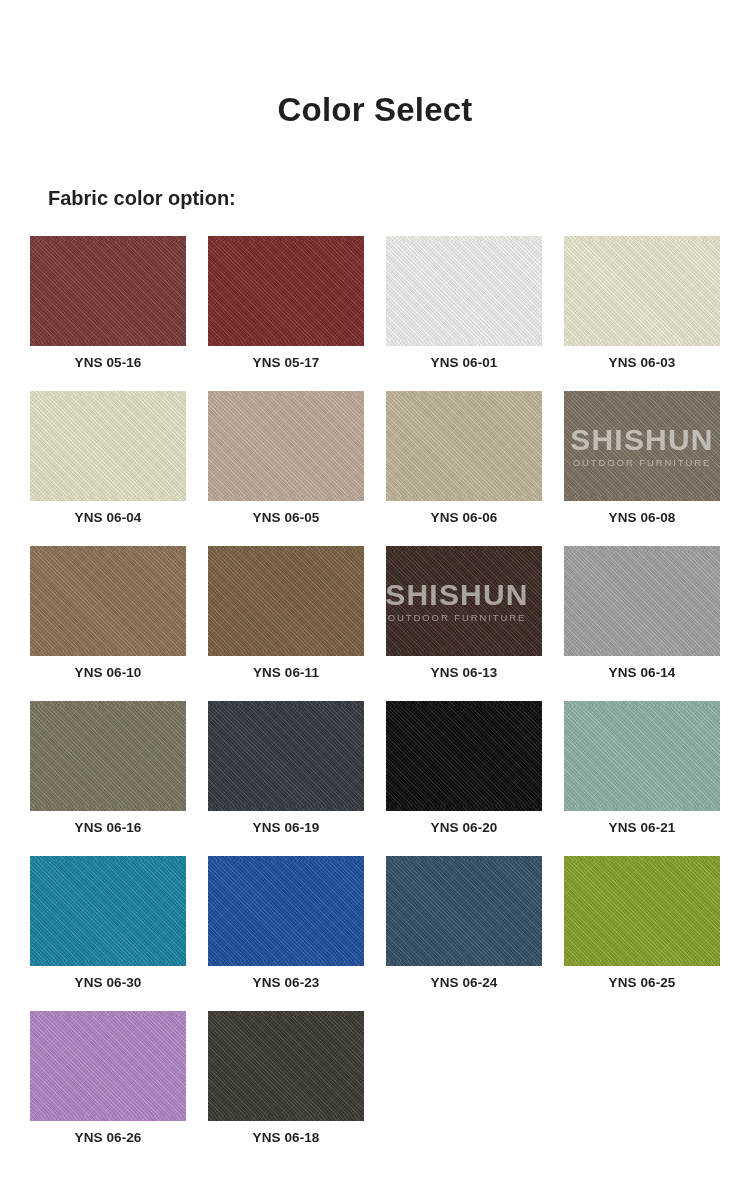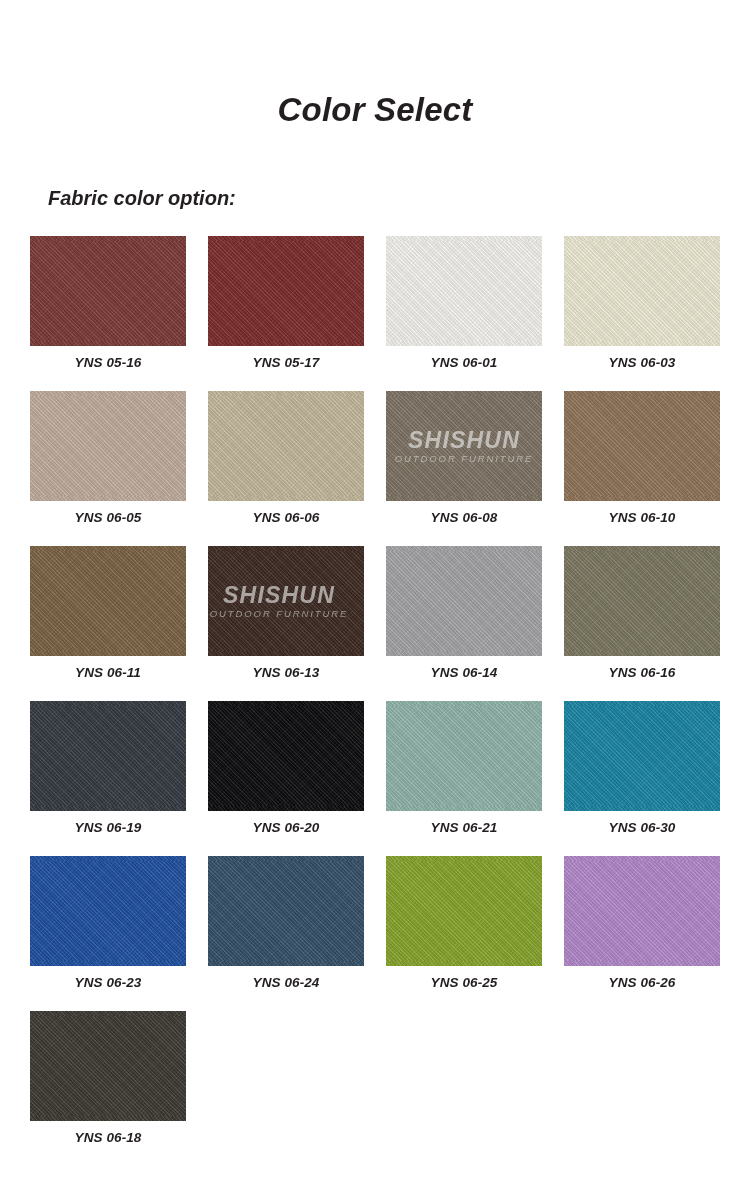--- a/index.html
+++ b/index.html
@@ -15,21 +15,20 @@
     color: #231f20;
     overflow: hidden;
     position: relative;
   }
 
   .page {
     width: 750px;
     height: 942px;
     position: relative;
     box-sizing: border-box;
-    font-style: italic;
   }
 
   
   .page-title {
     text-align: center;
     font-size: 33px;
     font-weight: bold;
     letter-spacing: 0.2px;
     color: #231f20;
     margin: 0;
@@ -131,21 +130,21 @@
     left: 0;
     right: 0;
     top: 50%;
     transform: translateY(-50%);
     text-align: center;
     pointer-events: none;
     z-index: 3;
   }
   .watermark-main {
     display: block;
-    font-size: 23px;
+    font-size: 30px;
     font-weight: bold;
     letter-spacing: 1.2px;
     color: rgba(236, 236, 236, 0.62);
     line-height: 1.05;
   }
   .watermark-sub {
     display: block;
     font-size: 9.5px;
     font-weight: normal;
     letter-spacing: 1.9px;
@@ -198,20 +197,26 @@
         <div class="swatch-label">YNS 06-01</div>
       </div>
       <div class="swatch-cell">
         <div class="swatch-chip">
           <div class="swatch-fabric" style="background-color: rgb(235, 232, 210);"></div>
         </div>
         <div class="swatch-label">YNS 06-03</div>
       </div>
       <div class="swatch-cell">
         <div class="swatch-chip">
+          <div class="swatch-fabric" style="background-color: rgb(230, 227, 200);"></div>
+        </div>
+        <div class="swatch-label">YNS 06-04</div>
+      </div>
+      <div class="swatch-cell">
+        <div class="swatch-chip">
           <div class="swatch-fabric" style="background-color: rgb(192, 171, 156);"></div>
         </div>
         <div class="swatch-label">YNS 06-05</div>
       </div>
       <div class="swatch-cell">
         <div class="swatch-chip">
           <div class="swatch-fabric" style="background-color: rgb(194, 183, 155);"></div>
         </div>
         <div class="swatch-label">YNS 06-06</div>
       </div>

